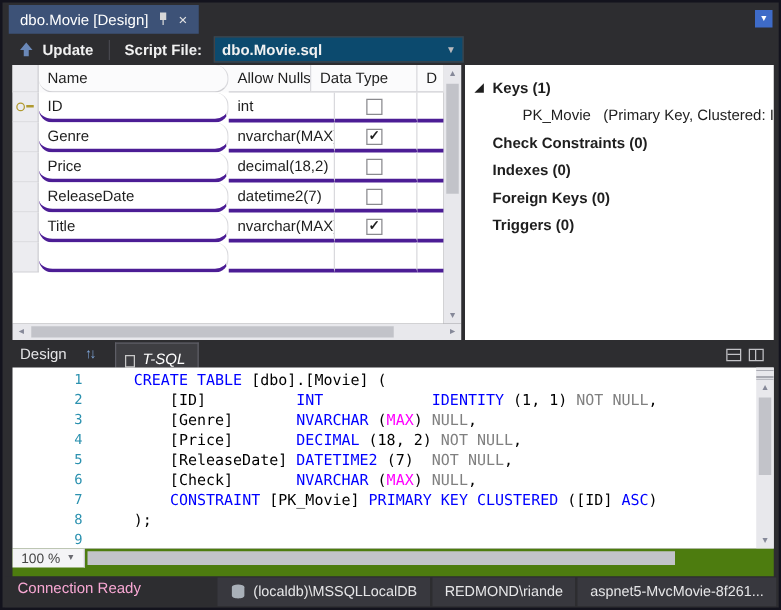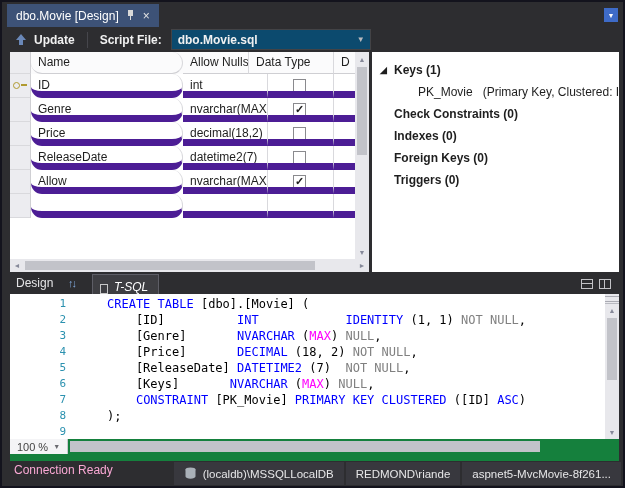--- a/index.html
+++ b/index.html
@@ -33,21 +33,21 @@
   .grid{position:absolute;left:0;top:0;width:345px;height:207px;background:#fff;color:#1e1e1e;overflow:hidden;}
   .ghead{display:flex;height:22px;background:#fbfbfc;}
   .ghead .gc{border-bottom:1px solid #cfcfd3;font-size:12px;line-height:21px;}
   .gsel{width:21px;background:#ececf0;border-right:1px solid #cfcfd3;border-bottom:1px solid #d9d9dd;flex:none;}
   .gc{padding-left:7px;border-right:1px solid #d9d9dd;overflow:hidden;white-space:nowrap;flex:none;}
   .gc.name{width:152px;border-radius:11px;}
   .gc.type{width:85px;}
   .gc.nulls{width:66px;}
   .gc.dcol{flex:1;border-right:none;}
   .grow{display:flex;height:24px;line-height:23px;}
-  .grow .gc{border-bottom:7px solid #4c1d95;}
+  .grow .gc{border-bottom:3px solid #4c1d95;}
   .grow .gsel{height:24px;}
   .cb{width:13px;height:13px;border:1px solid #8a8a8e;background:#fff;display:block;margin:5px auto 0 18px;
     font-size:11px;line-height:11px;text-align:center;color:#1e1e1e;font-weight:bold;}
   .key-icon{display:inline-block;position:relative;width:14px;height:9px;margin:7px 0 0 3px;}
   .key-icon::before{content:"";position:absolute;left:0;top:1px;width:5px;height:5px;border:1.5px solid #b09a30;border-radius:50%;}
   .key-icon::after{content:"";position:absolute;left:8px;top:3px;width:6px;height:2px;background:#b09a30;box-shadow:3px 2px 0 -1px #b09a30;}
 
   .vscroll{position:absolute;left:345px;top:0;width:14px;height:207px;background:#e8e8ec;}
   .vscroll .arr{height:14px;display:flex;align-items:center;justify-content:center;font-size:7px;color:#868999;}
   .vscroll .arr.bottom{position:absolute;bottom:0;left:0;right:0;}
@@ -86,21 +86,21 @@
   .tk-kw{color:var(--keyword,#0000ff);}
   .tk-id{color:#000;}
   .tk-gr{color:var(--null-gray,#808080);}
   .tk-mg{color:var(--type-magenta,#ff00ff);}
   .editor-vscroll{position:absolute;right:0;top:0;width:14px;bottom:0;background:#e8e8ec;}
   .grip{height:10px;border-bottom:1px solid #b9bac1;background:repeating-linear-gradient(#e8e8ec 0 2px,#a9aab2 2px 3px,#e8e8ec 3px 5px);}
   .editor-vscroll .arr{height:13px;display:flex;align-items:center;justify-content:center;font-size:7px;color:#868999;}
   .editor-vscroll .arr.bottom{position:absolute;bottom:0;left:0;right:0;}
   .editor-vscroll .thumb{position:absolute;left:2px;right:2px;top:24px;height:62px;background:#c2c3c9;}
 
-  .editor-bottom{position:absolute;top:437px;left:8px;width:609px;height:33px;background:#15803d;}
+  .editor-bottom{position:absolute;top:437px;left:8px;width:609px;height:33px;background:#4d7c0f;}
   .zoom{position:absolute;left:0;top:0;width:58px;height:15px;background:#f4f4f6;border-right:1px solid #c9c9cf;
     color:#444;font-size:11px;display:flex;align-items:center;justify-content:center;gap:5px;}
   .zoom .zarr{font-size:7px;color:#6a6a70;}
   .ebh-thumb{position:absolute;left:60px;top:2px;height:11px;width:470px;background:#c2c3c9;}
 
   
   .statusbar{position:absolute;top:459px;left:2px;right:2px;height:25px;background:var(--status-bg,#2d2d30);}
   .conn{position:absolute;left:10px;top:2px;color:#f9a8d4;}
   .segments{position:absolute;right:0;top:1px;height:23px;display:flex;gap:2px;}
   .seg{background:var(--segment-bg,#38383e);color:#e6e6e8;font-size:11.5px;display:flex;align-items:center;
@@ -176,21 +176,21 @@
             <div class="gsel"></div>
             <div class="gc name">ReleaseDate</div>
             <div class="gc type">datetime2(7)</div>
             <div class="gc nulls">
               <span class="cb"></span>
             </div>
             <div class="gc dcol"></div>
           </div>
           <div class="grow">
             <div class="gsel"></div>
-            <div class="gc name">Allow</div>
+            <div class="gc name">Title</div>
             <div class="gc type">nvarchar(MAX)</div>
             <div class="gc nulls">
               <span class="cb">✓</span>
             </div>
             <div class="gc dcol"></div>
           </div>
           <div class="grow">
             <div class="gsel"></div>
             <div class="gc name"></div>
             <div class="gc type"></div>
@@ -251,21 +251,21 @@
         <div class="cl">
           <span class="ln">4</span>
           <span class="ct"><span class="tk-id">    [Price]       </span><span class="tk-kw">DECIMAL</span><span class="tk-id"> (18, 2) </span><span class="tk-gr">NOT NULL</span><span class="tk-id">,</span></span>
         </div>
         <div class="cl">
           <span class="ln">5</span>
           <span class="ct"><span class="tk-id">    [ReleaseDate] </span><span class="tk-kw">DATETIME2</span><span class="tk-id"> (7)  </span><span class="tk-gr">NOT NULL</span><span class="tk-id">,</span></span>
         </div>
         <div class="cl">
           <span class="ln">6</span>
-          <span class="ct"><span class="tk-id">    [Keys]       </span><span class="tk-kw">NVARCHAR</span><span class="tk-id"> (</span><span class="tk-mg">MAX</span><span class="tk-id">) </span><span class="tk-gr">NULL</span><span class="tk-id">,</span></span>
+          <span class="ct"><span class="tk-id">    [Check]       </span><span class="tk-kw">NVARCHAR</span><span class="tk-id"> (</span><span class="tk-mg">MAX</span><span class="tk-id">) </span><span class="tk-gr">NULL</span><span class="tk-id">,</span></span>
         </div>
         <div class="cl">
           <span class="ln">7</span>
           <span class="ct"><span class="tk-id">    </span><span class="tk-kw">CONSTRAINT</span><span class="tk-id"> [PK_Movie] </span><span class="tk-kw">PRIMARY KEY CLUSTERED</span><span class="tk-id"> ([ID] </span><span class="tk-kw">ASC</span><span class="tk-id">)</span></span>
         </div>
         <div class="cl">
           <span class="ln">8</span>
           <span class="ct"><span class="tk-id">);</span></span>
         </div>
         <div class="cl">

